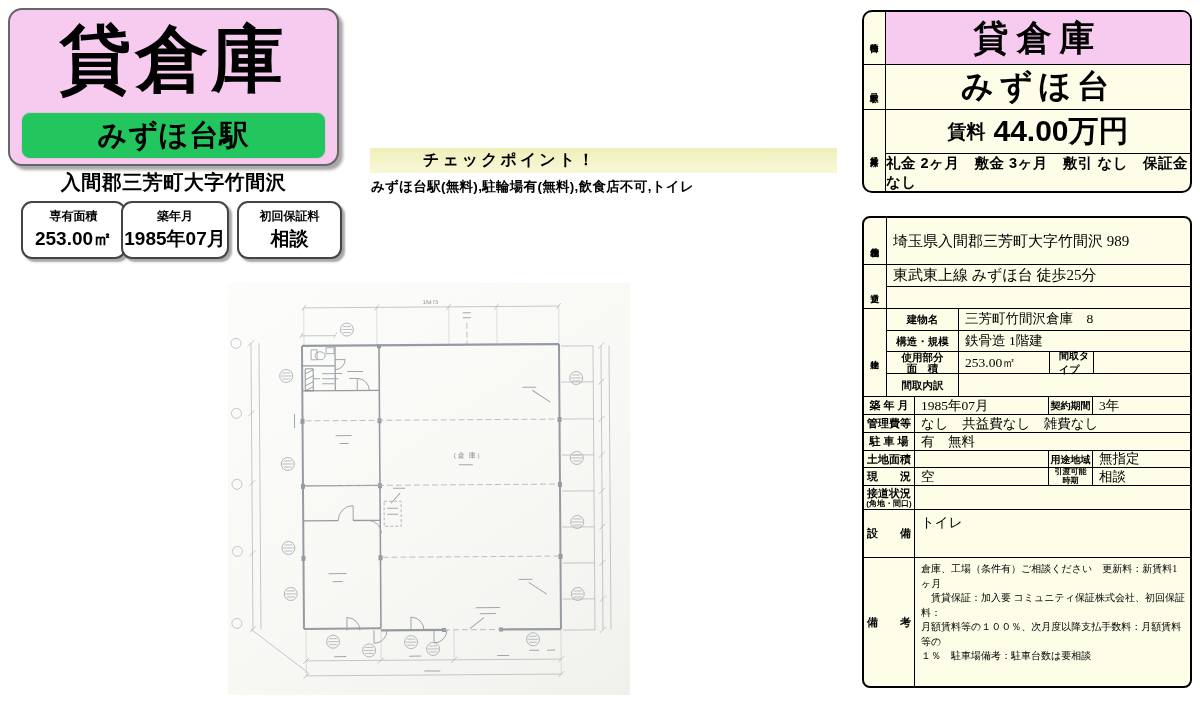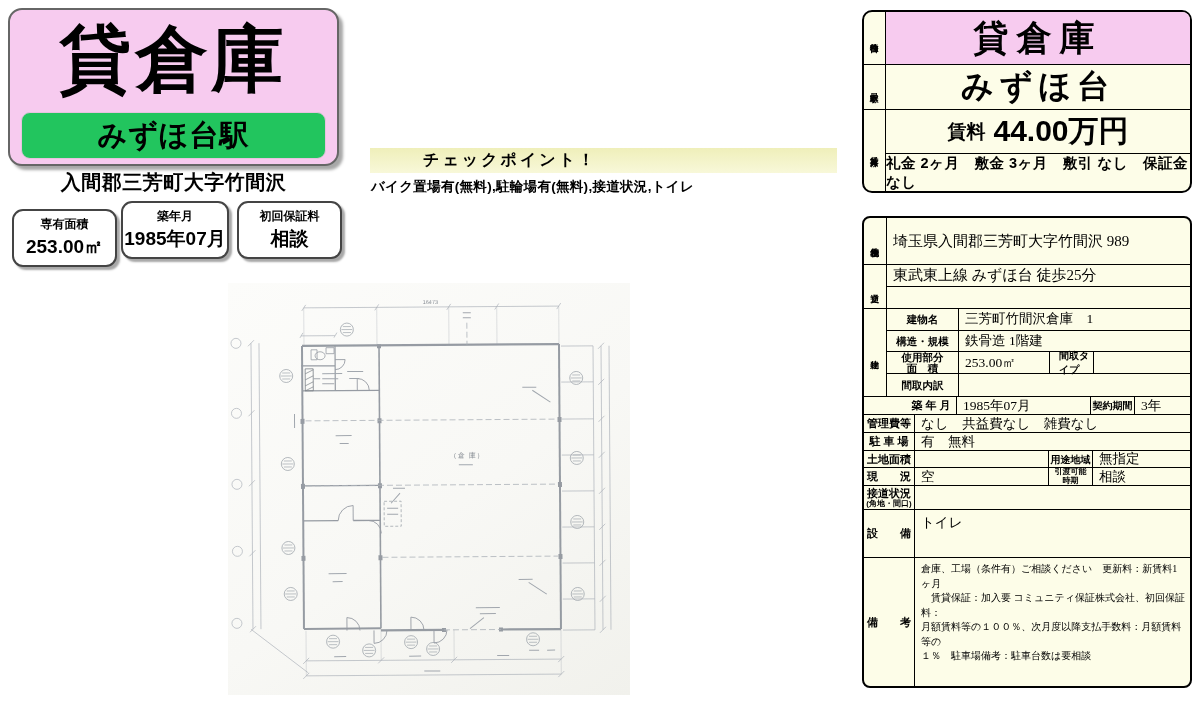--- a/index.html
+++ b/index.html
@@ -26,21 +26,21 @@
   .hero-station span{font-size:29px;font-weight:bold;letter-spacing:1px;}
   .hero-address{position:absolute;left:8px;top:169px;width:331px;text-align:center;
     font-size:20px;font-weight:bold;letter-spacing:0.5px;}
 
   
   .info-box{position:absolute;top:201px;height:58px;background:#fff;
     border:2px solid #444;border-radius:11px;box-shadow:3px 3px 2px var(--shadow-gray);
     display:flex;flex-direction:column;align-items:center;justify-content:center;gap:1px;}
   .info-box .lbl{font-size:12px;font-weight:bold;}
   .info-box .val{font-size:19px;font-weight:bold;}
-  .ib1{left:12px;width:105px;margin-top:8px;}
+  .ib1{left:21px;width:105px;}
   .ib2{left:121px;width:108px;}
   .ib3{left:237px;width:105px;}
 
   
   .cp-bar{position:absolute;left:370px;top:148px;width:467px;height:25px;
     background:linear-gradient(to bottom,var(--highlight-yellow),#f8f8d9);
     display:flex;align-items:center;padding-left:7px;}
   .cp-bar span{font-size:16px;font-weight:bold;letter-spacing:3px;margin-left:46px;}
   .cp-body{position:absolute;left:371px;top:178px;width:480px;
     font-size:13.5px;font-weight:600;letter-spacing:0.3px;}
@@ -125,21 +125,21 @@
     <div class="val">1985年07月</div>
   </div>
   <div class="info-box ib3">
     <div class="lbl">初回保証料</div>
     <div class="val">相談</div>
   </div>
 
   <div class="cp-bar">
     <span>チェックポイント！</span>
   </div>
-  <div class="cp-body">バイク置場有(無料),駐輪場有(無料),接道状況,トイレ</div>
+  <div class="cp-body">みずほ台駅(無料),駐輪場有(無料),飲食店不可,トイレ</div>
 
   <div class="plan">
     <svg width="402" height="412" viewBox="0 0 402 412" xmlns="http://www.w3.org/2000/svg">
       <defs>
         <g id="mk">
           <circle r="6.5" fill="none" stroke="#9aa0a8" stroke-width="0.8"></circle>
           <path d="M-4,-3 H4 M-5.5,0 H5.5 M-4,3 H4" stroke="#9aa0a8" stroke-width="0.7" fill="none"></path>
         </g>
       </defs>
 
@@ -297,21 +297,21 @@
         <div class="dv acc1 serif15" style="width:100%;">東武東上線 みずほ台 徒歩25分</div>
         <div class="dv acc2" style="width:100%;"></div>
       </div>
     </div>
 
     <div class="dr" style="height:88px;">
       <div class="vlab">建物</div>
       <div class="col">
         <div class="subrow">
           <div class="sl">建物名</div>
-          <div class="dv">三芳町竹間沢倉庫　1</div>
+          <div class="dv">三芳町竹間沢倉庫　8</div>
         </div>
         <div class="subrow">
           <div class="sl">構造・規模</div>
           <div class="dv">鉄骨造 1階建</div>
         </div>
         <div class="subrow">
           <div class="sl">
             <span>使用部分</span>
             <span>面　積</span>
           </div>
@@ -319,21 +319,21 @@
           <div class="sl2">間取タイプ</div>
           <div class="dv"></div>
         </div>
         <div class="subrow">
           <div class="sl">間取内訳</div>
           <div class="dv"></div>
         </div>
       </div>
     </div>
 
-    <div class="dr" style="height:18px;padding-left:42px;">
+    <div class="dr" style="height:18px;">
       <div class="dl">築 年 月</div>
       <div class="dv dv1">1985年07月</div>
       <div class="dl2">契約期間</div>
       <div class="dv">3年</div>
     </div>
 
     <div class="dr" style="height:18px;">
       <div class="dl">管理費等</div>
       <div class="dv">なし　共益費なし　雑費なし</div>
     </div>

